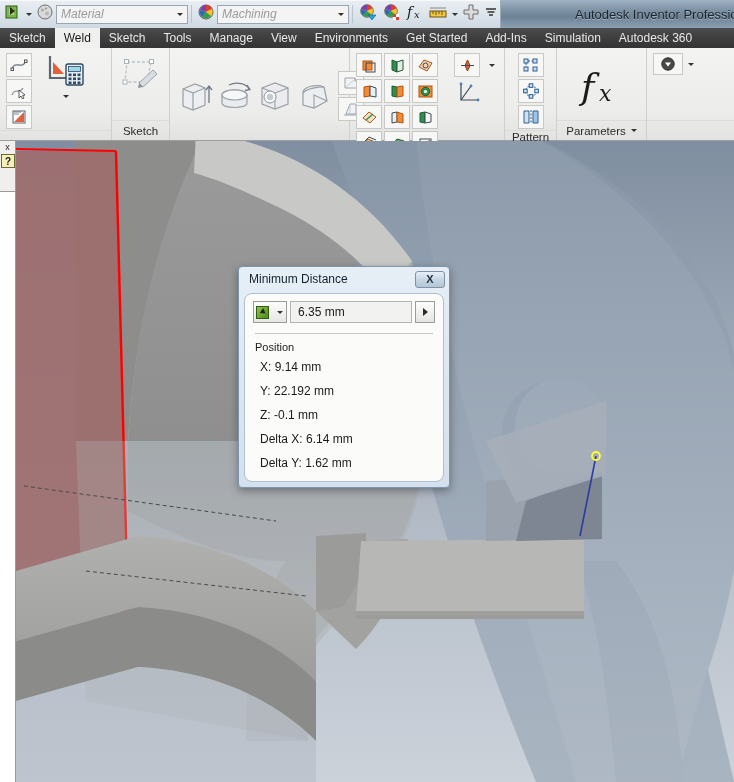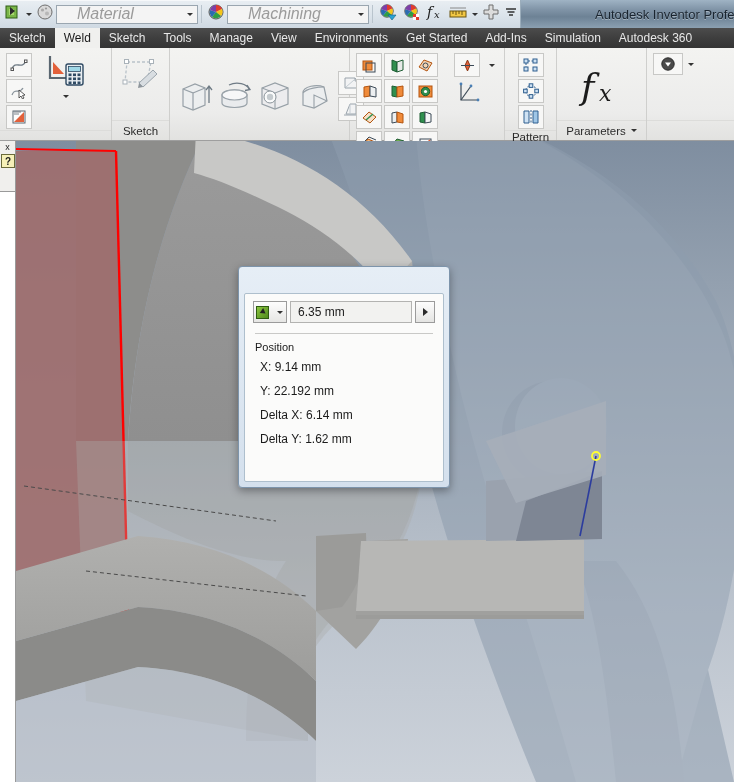--- a/index.html
+++ b/index.html
@@ -23,23 +23,23 @@
     border-right: 1px solid #9badbb;
     box-shadow: inset 0 1px 0 rgba(255,255,255,.6);
   }
   .qat-item { display:flex; align-items:center; height:24px; padding:0 2px; }
   .qat-sep { width:1px; height:18px; background:#b9c4cd; margin:0 3px; }
   .cap { color:#1a2530; font-size:13px; white-space:nowrap; }
   .titletext { display:flex; align-items:center; gap:28px; padding-left:74px; }
   .titletext .cap { text-shadow: 0 1px 0 rgba(255,255,255,.35); }
 
   .combo {
-    height: 19px; width: 142px; background: #f4f4f4; border: 1px solid #9aa6b0;
+    height: 19px; width: 132px; background: #f4f4f4; border: 1px solid #9aa6b0;
     display: flex; align-items: center; justify-content: space-between;
-    font-size: 16px; color: #9b9b9b; font-style: italic; padding-left: 20px;
+    font-size: 12px; color: #9b9b9b; font-style: italic; padding-left: 4px;
   }
   .combo .arw { width:14px; height:17px; display:flex; align-items:center; justify-content:center; }
   .tri-d { width:0;height:0;border-left:4px solid transparent;border-right:4px solid transparent;border-top:4px solid #333; }
   .tri-d.sm { border-left-width:3px;border-right-width:3px;border-top-width:3px; }
   .tri-r { width:0;height:0;border-top:4px solid transparent;border-bottom:4px solid transparent;border-left:5px solid #2a2a2a; }
 
   
   .tabstrip {
     position:absolute; left:0; top:28px; width:734px; height:20px;
     background: linear-gradient(to bottom,#4c4c4c 0%, #3e3e3e 50%, #343434 100%);
@@ -108,21 +108,21 @@
   }
   .dlg-title-text { font-size:12px; color:#12232f; }
   .dlg-close {
     width:30px; height:17px; border:1px solid #7f93a6; border-radius:3px;
     background: linear-gradient(to bottom,#e8eff6 0%, #c8d6e4 50%, #b4c6d6 100%);
     display:flex; align-items:center; justify-content:center;
     font-size:11px; color:#1b3040; font-weight:bold;
   }
   .dlg-inner {
     position:absolute; left:5px; top:26px; right:5px; bottom:5px;
-    background:#fbfbfa; border:1px solid #aebfcd; border-radius:2px;
+    background:#fbfbfa; border:1px solid #aebfcd; border-radius:8px;
     padding:7px 8px;
   }
   .meas-row { display:flex; align-items:center; height:22px; }
   .meas-ico {
     width:34px; height:22px; border:1px solid #9b9b9b; background:linear-gradient(to bottom,#fdfdfd,#e6e6e4);
     display:flex; align-items:center; justify-content:space-between; padding:0 3px 0 2px;
   }
   .greenbox { width:13px; height:13px; background:linear-gradient(135deg,#8dc63f,#4f8a1e); border:1px solid #2f5c12; position:relative; }
   .greenbox:after {
     content:""; position:absolute; left:4px; top:2px; width:0;height:0;
@@ -659,36 +659,41 @@
       <g>
         <path d="M564 395 L580 315" stroke="#2b3c9e" stroke-width="1.6" fill="none"></path>
         <circle cx="580" cy="315" r="4" fill="none" stroke="#ffff33" stroke-width="1.8"></circle>
       </g>
 
       <path d="M0 560 L122 526 C200 530, 260 560, 300 600 L300 641 L0 641 Z" fill="#b3bac4" opacity=".55"></path>
     </svg>
   </div>
 
   <div class="dialog">
+    <div class="dlg-title">
+      <span class="dlg-title-text">Minimum Distance</span>
+      <span class="dlg-close">X</span>
+    </div>
 
     <div class="dlg-inner">
       <div class="meas-row">
         <div class="meas-ico">
           <span class="greenbox"></span>
           <i class="tri-d sm"></i>
         </div>
         <div class="meas-field">6.35 mm</div>
         <div class="meas-more">
           <i class="tri-r"></i>
         </div>
       </div>
 
       <div class="hr"></div>
 
       <div class="pos-title">Position</div>
       <div class="pos-line">X: 9.14 mm</div>
       <div class="pos-line">Y: 22.192 mm</div>
+      <div class="pos-line">Z: -0.1 mm</div>
       <div class="pos-line">Delta X: 6.14 mm</div>
       <div class="pos-line">Delta Y: 1.62 mm</div>
     </div>
   </div>
 
 </div>
 
 </body></html>

